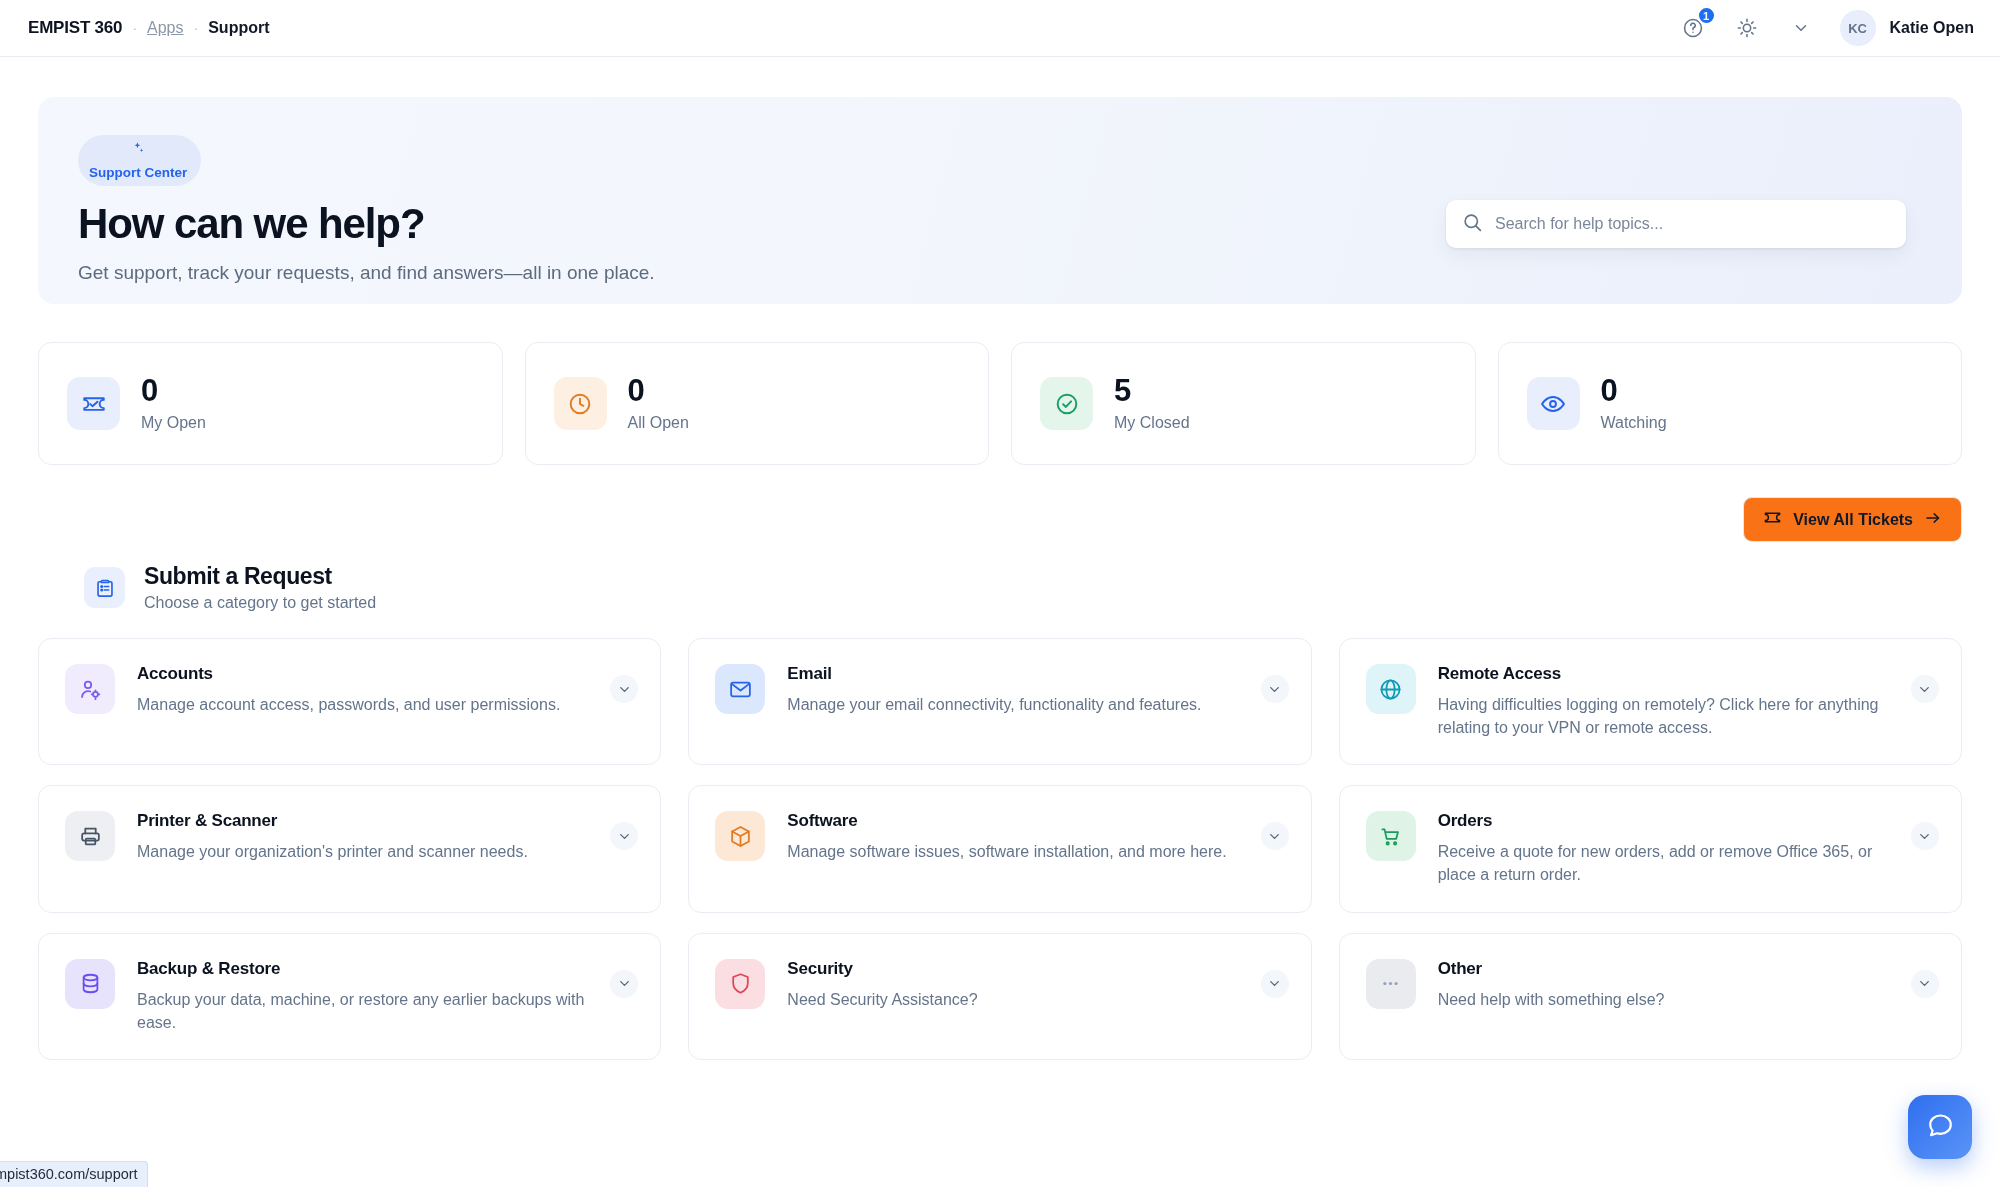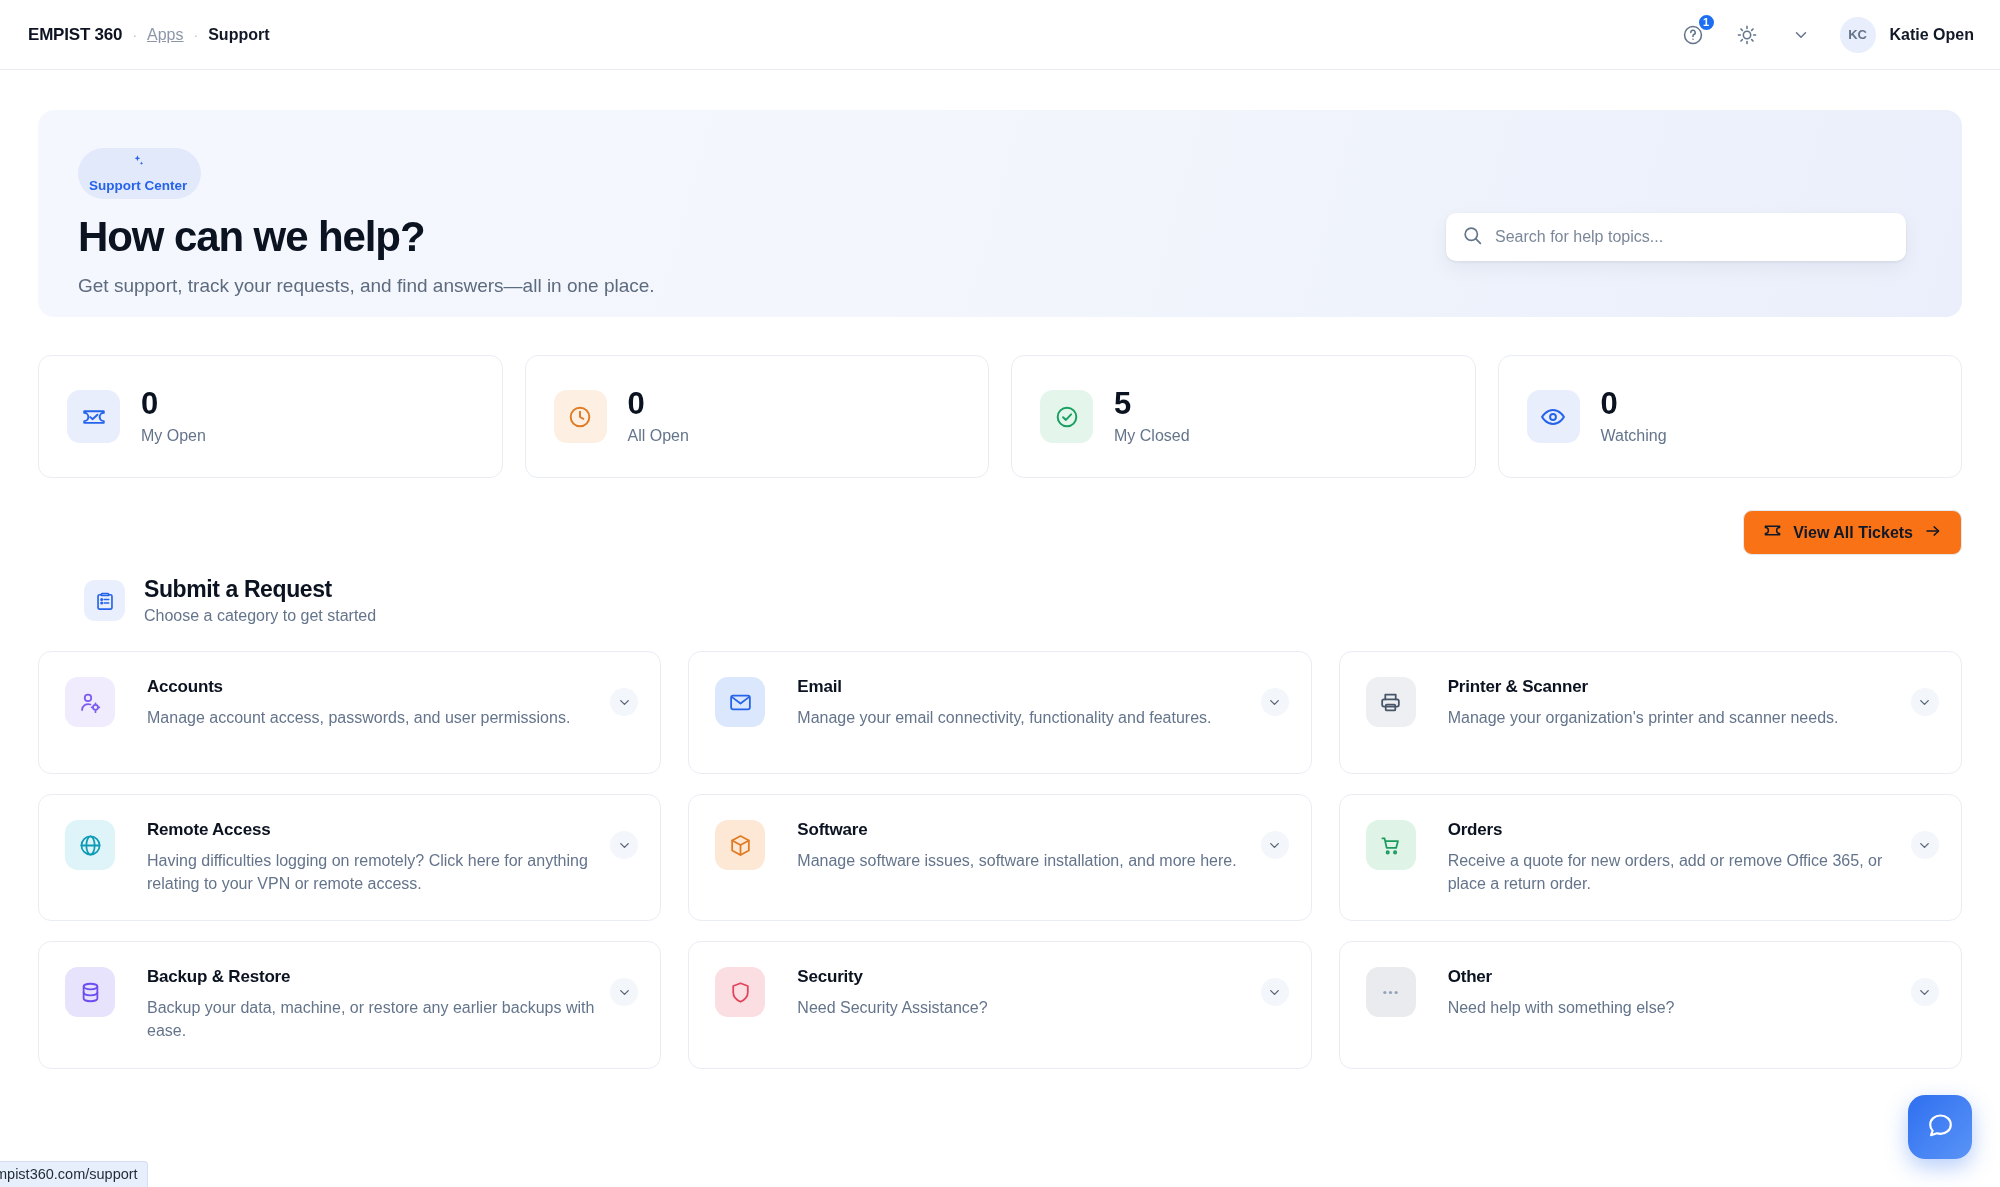--- a/index.html
+++ b/index.html
@@ -5,21 +5,21 @@
   * { box-sizing: border-box; margin: 0; padding: 0; }
   html, body {
     width: 2000px; height: 1187px;
     background: #ffffff;
     font-family: "Liberation Sans", sans-serif;
     overflow: hidden;
   }
 
   
   .topbar {
-    height: 70px;
+    height: 57px;
     border-bottom: 1px solid #e8ecf2;
     display: flex;
     align-items: center;
     padding: 0 26px 0 28px;
     background: #fff;
     position: relative;
   }
   .brand {
     font-size: 17px; font-weight: 700; color: #0d1321; letter-spacing: -0.2px;
   }
@@ -126,21 +126,21 @@
   .sec-title { font-size: 23px; font-weight: 700; color: #0b1220; letter-spacing: -0.4px; }
   .sec-sub { font-size: 16px; color: #64748b; margin-top: 4px; }
 
   .cat-grid {
     display: grid; grid-template-columns: repeat(3, 1fr);
     gap: 20px 27px; margin-top: 26px;
   }
   .cat-card {
     background: #fff; border: 1px solid #e9edf3; border-radius: 13px;
     padding: 25px 24px 25px 26px;
-    display: flex; gap: 32px; align-items: flex-start;
+    display: flex; gap: 22px; align-items: flex-start;
     min-height: 123px; cursor: pointer; position: relative;
   }
   .cat-icon {
     width: 50px; height: 50px; border-radius: 13px; flex: 0 0 auto;
     display: flex; align-items: center; justify-content: center;
   }
   .cat-body { flex: 1; padding-right: 34px; }
   .cat-title { font-size: 17px; font-weight: 700; color: #0b1220; letter-spacing: -0.2px; }
   .cat-desc { font-size: 16px; color: #64748b; margin-top: 10px; line-height: 1.42; }
   .chev {
@@ -357,49 +357,49 @@
         <div class="cat-desc">Manage your email connectivity, functionality and features.</div>
       </div>
       <div class="chev">
         <svg width="15" height="15" viewBox="0 0 24 24" fill="none" stroke="currentColor" stroke-width="2.2" stroke-linecap="round" stroke-linejoin="round">
             <polyline points="6 9 12 15 18 9"></polyline>
           </svg>
       </div>
     </div>
 
     <div class="cat-card">
+      <div class="cat-icon" style="background:#dff4f8;color:#0e9bb5">
+        <svg width="25" height="25" viewBox="0 0 24 24" fill="none" stroke="currentColor" stroke-width="1.7" stroke-linecap="round" stroke-linejoin="round">
+          <circle cx="12" cy="12" r="8.7"></circle>
+          <line x1="3.3" y1="12" x2="20.7" y2="12"></line>
+          <ellipse cx="12" cy="12" rx="4" ry="8.7"></ellipse>
+        </svg>
+      </div>
+      <div class="cat-body">
+        <div class="cat-title">Remote Access</div>
+        <div class="cat-desc">Having difficulties logging on remotely? Click here for anything relating to your VPN or remote access.</div>
+      </div>
+      <div class="chev">
+        <svg width="15" height="15" viewBox="0 0 24 24" fill="none" stroke="currentColor" stroke-width="2.2" stroke-linecap="round" stroke-linejoin="round">
+            <polyline points="6 9 12 15 18 9"></polyline>
+          </svg>
+      </div>
+    </div>
+
+    <div class="cat-card">
       <div class="cat-icon" style="background:#edeff2;color:#475569">
         <svg width="25" height="25" viewBox="0 0 24 24" fill="none" stroke="currentColor" stroke-width="1.7" stroke-linecap="round" stroke-linejoin="round">
           <path d="M7 9V4.4h10V9"></path>
           <rect x="4" y="9" width="16" height="7" rx="1.8"></rect>
           <rect x="7.4" y="14" width="9.2" height="5.6" rx="1"></rect>
         </svg>
       </div>
       <div class="cat-body">
         <div class="cat-title">Printer &amp; Scanner</div>
         <div class="cat-desc">Manage your organization's printer and scanner needs.</div>
-      </div>
-      <div class="chev">
-        <svg width="15" height="15" viewBox="0 0 24 24" fill="none" stroke="currentColor" stroke-width="2.2" stroke-linecap="round" stroke-linejoin="round">
-            <polyline points="6 9 12 15 18 9"></polyline>
-          </svg>
-      </div>
-    </div>
-
-    <div class="cat-card">
-      <div class="cat-icon" style="background:#dff4f8;color:#0e9bb5">
-        <svg width="25" height="25" viewBox="0 0 24 24" fill="none" stroke="currentColor" stroke-width="1.7" stroke-linecap="round" stroke-linejoin="round">
-          <circle cx="12" cy="12" r="8.7"></circle>
-          <line x1="3.3" y1="12" x2="20.7" y2="12"></line>
-          <ellipse cx="12" cy="12" rx="4" ry="8.7"></ellipse>
-        </svg>
-      </div>
-      <div class="cat-body">
-        <div class="cat-title">Remote Access</div>
-        <div class="cat-desc">Having difficulties logging on remotely? Click here for anything relating to your VPN or remote access.</div>
       </div>
       <div class="chev">
         <svg width="15" height="15" viewBox="0 0 24 24" fill="none" stroke="currentColor" stroke-width="2.2" stroke-linecap="round" stroke-linejoin="round">
             <polyline points="6 9 12 15 18 9"></polyline>
           </svg>
       </div>
     </div>
 
     <div class="cat-card">
       <div class="cat-icon" style="background:#fce8d5;color:#e07b24">

